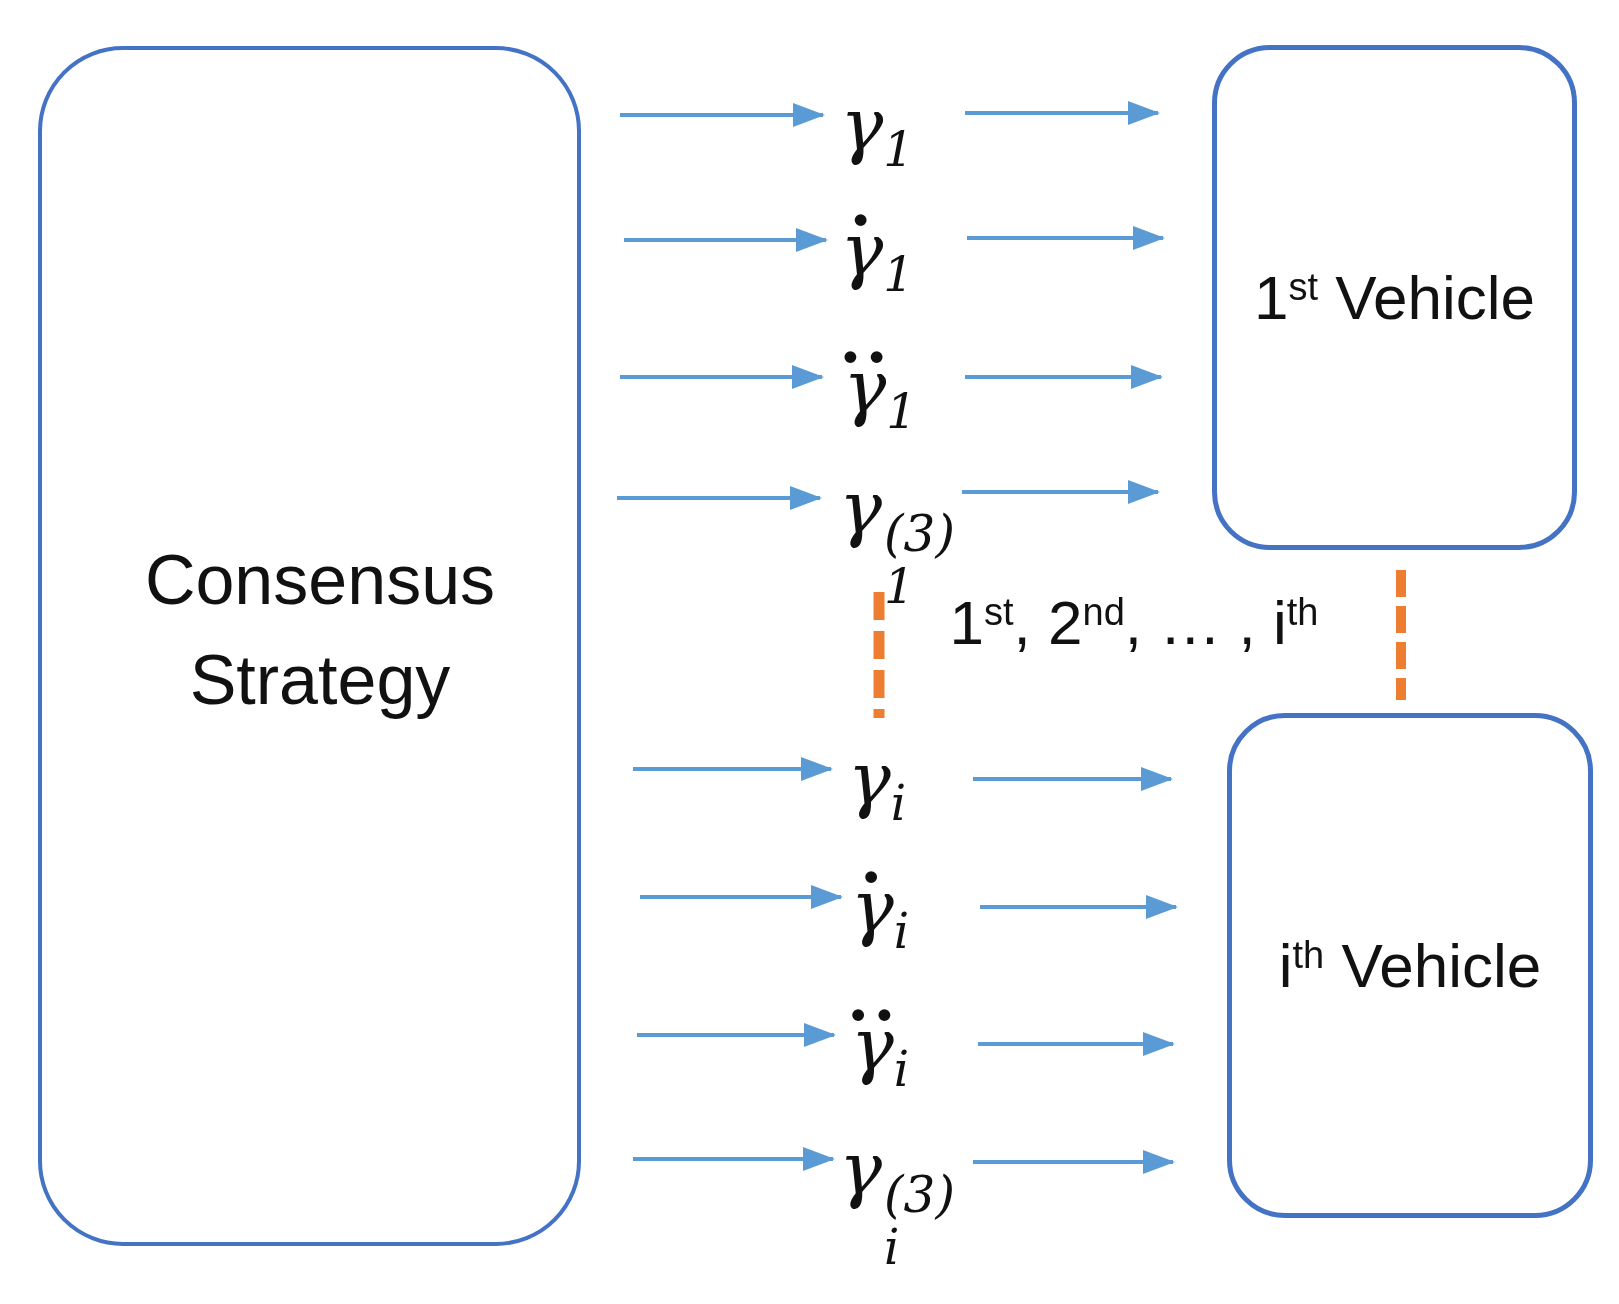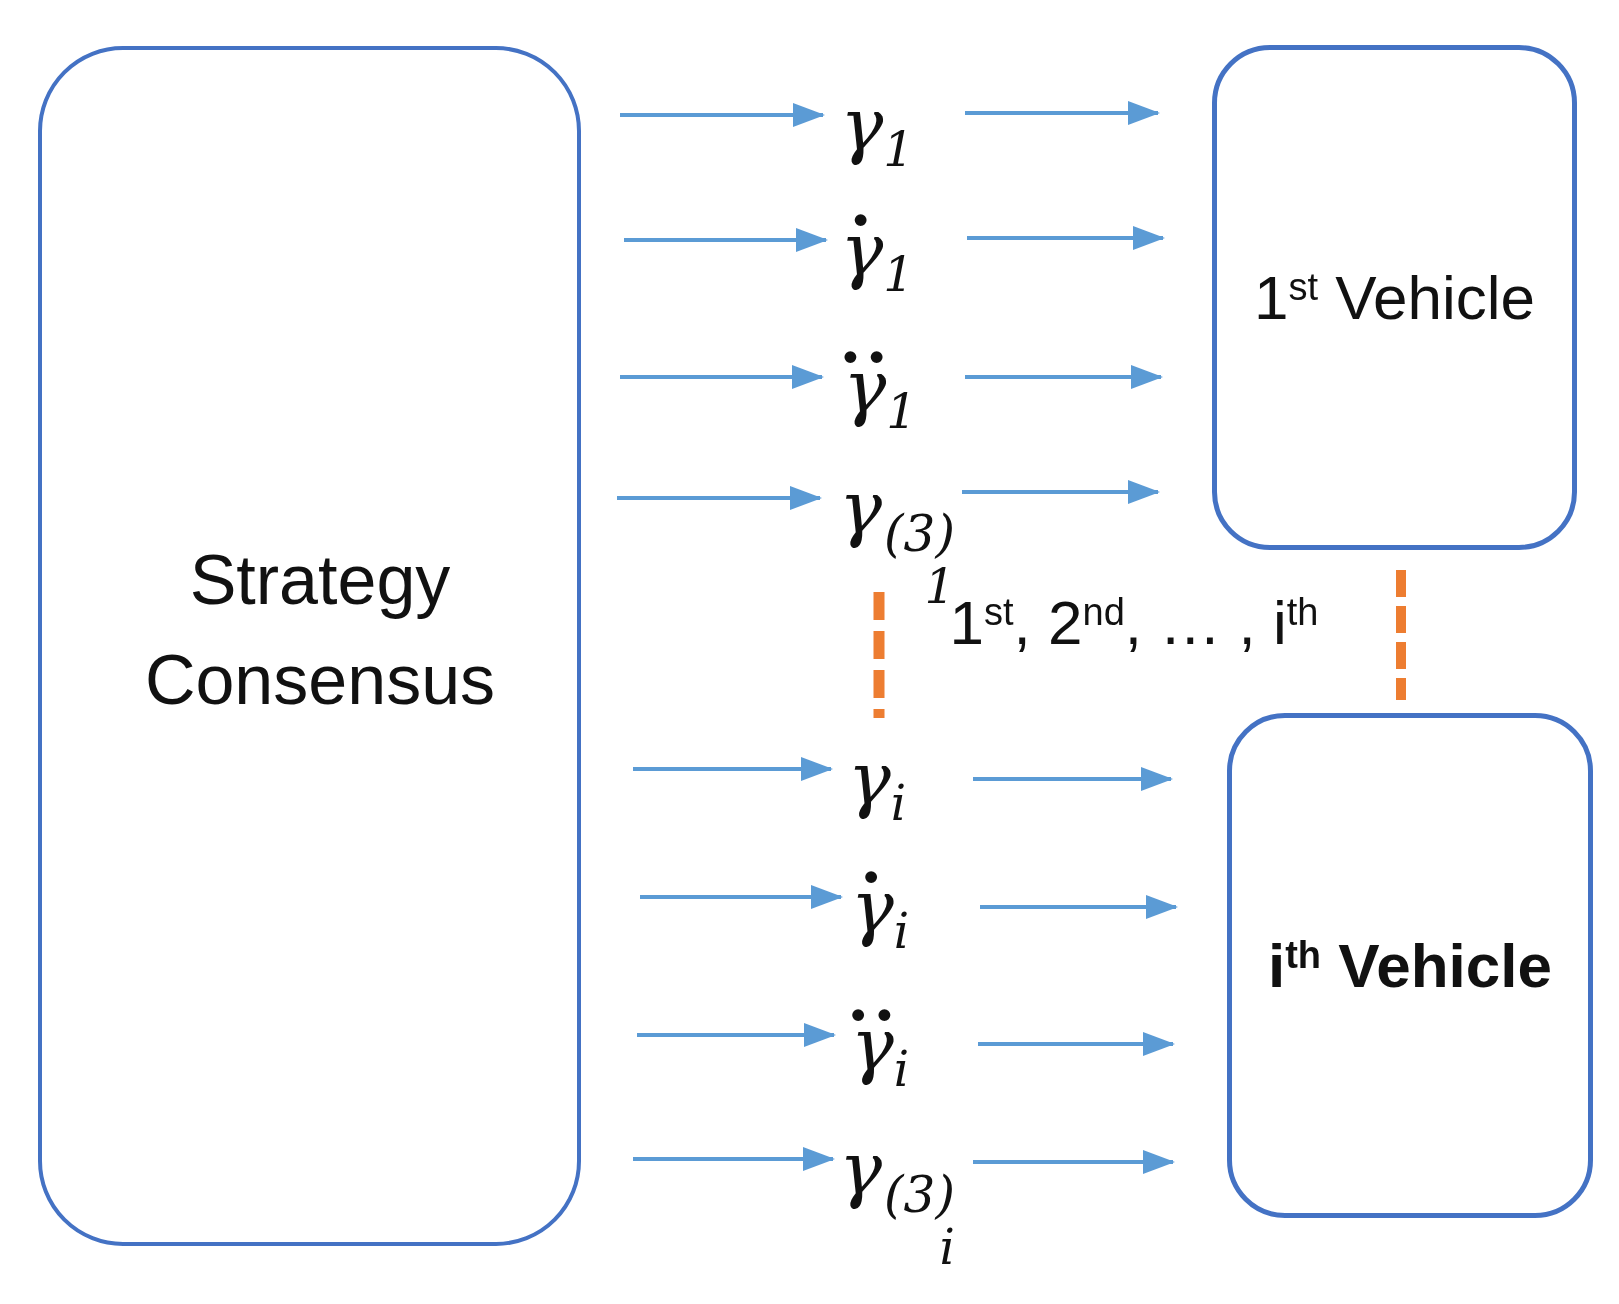--- a/index.html
+++ b/index.html
@@ -15,39 +15,39 @@
   }
   .layer{position:absolute;left:0;top:0;width:1619px;height:1304px;}
   .arrow-line{stroke:var(--c-arrow);stroke-width:4;}
   .dash-line{stroke:var(--c-orange);}
 
   .box{position:absolute;border-style:solid;border-color:var(--c-border);
        background:transparent;box-sizing:border-box;
        display:flex;align-items:center;justify-content:center;}
   .consensus-box{left:38px;top:46px;width:543px;height:1200px;border-width:4px;border-radius:85px;}
   .v1-box{left:1212px;top:45px;width:365px;height:505px;border-width:5px;border-radius:58px;}
-  .vi-box{left:1227px;top:713px;width:366px;height:505px;border-width:5px;border-radius:58px;font-weight:bold;}
+  .vi-box{left:1227px;top:713px;width:366px;height:505px;border-width:5px;border-radius:58px;}
 
   .consensus-label{
     position:absolute;left:320px;top:630px;transform:translate(-50%,-50%);
     font-size:70px;line-height:100px;text-align:center;white-space:nowrap;
   }
   .consensus-label span{display:block;}
 
   .vehicle-label{font-size:62px;white-space:nowrap;}
   .rt-sup{font-size:38px;vertical-align:19px;}
 
   .mid-label{
     position:absolute;left:1134px;top:622px;transform:translate(-50%,-50%);
     font-size:62px;white-space:nowrap;
   }
 
   .gamma-label{
     position:absolute;transform:translateX(-50%);
-    font-family:"DejaVu Serif",serif;font-style:italic;white-space:nowrap;text-align:right;
+    font-family:"DejaVu Serif",serif;font-style:italic;white-space:nowrap;
   }
   .g-rel{position:relative;display:inline-block;font-size:72px;line-height:76px;}
   .g-accent{
     position:absolute;top:-27px;left:52%;transform:translateX(-50%);
     font-style:normal;font-weight:700;font-size:64px;line-height:36px;letter-spacing:4px;
   }
   .g-sub{font-size:48px;vertical-align:-16px;}
   .g-col{display:inline-flex;flex-direction:column;vertical-align:-18px;margin-left:2px;}
   .g-col .g-sup{font-size:50px;line-height:46px;margin-bottom:8px;}
   .g-col .g-sub{font-size:48px;line-height:42px;vertical-align:baseline;}
@@ -81,22 +81,22 @@
   <line class="arrow-line" x1="980" y1="907" x2="1176" y2="907" marker-end="url(#ah)"></line>
   <line class="arrow-line" x1="978" y1="1044" x2="1173" y2="1044" marker-end="url(#ah)"></line>
   <line class="arrow-line" x1="973" y1="1162" x2="1173" y2="1162" marker-end="url(#ah)"></line>
 
   <line class="dash-line" x1="879" y1="592" x2="879" y2="718" stroke-width="11" stroke-dasharray="28 11"></line>
   <line class="dash-line" x1="1401" y1="570" x2="1401" y2="700" stroke-width="10" stroke-dasharray="27 9"></line>
 </svg>
 
 <div class="box consensus-box"></div>
 <div class="consensus-label">
+  <span>Consensus</span>
   <span>Strategy</span>
-  <span>Consensus</span>
 </div>
 
 <div class="box v1-box">
   <div class="vehicle-label"><span>1</span><span class="rt-sup">st</span><span> Vehicle</span></div>
 </div>
 
 <div class="box vi-box">
   <div class="vehicle-label"><span>i</span><span class="rt-sup">th</span><span> Vehicle</span></div>
 </div>
 

